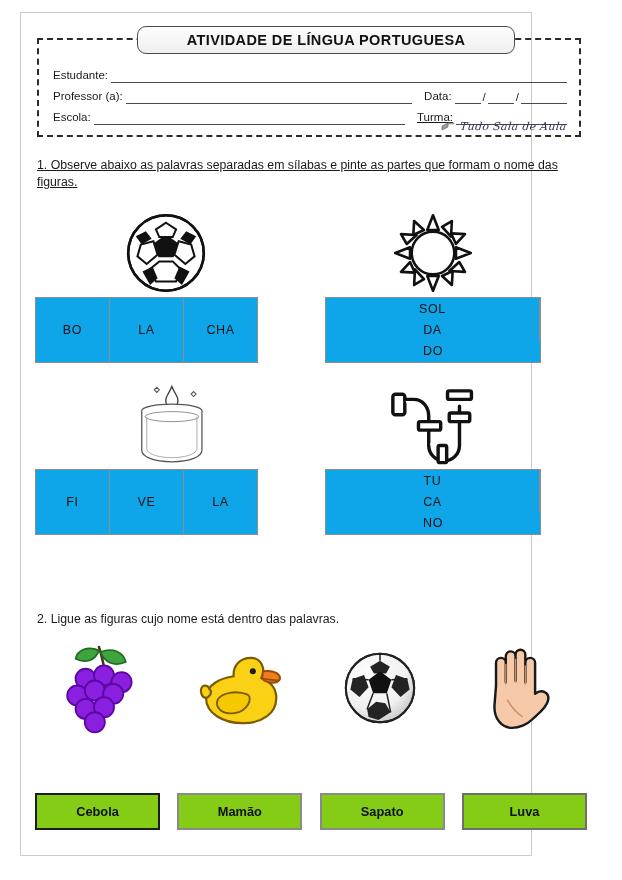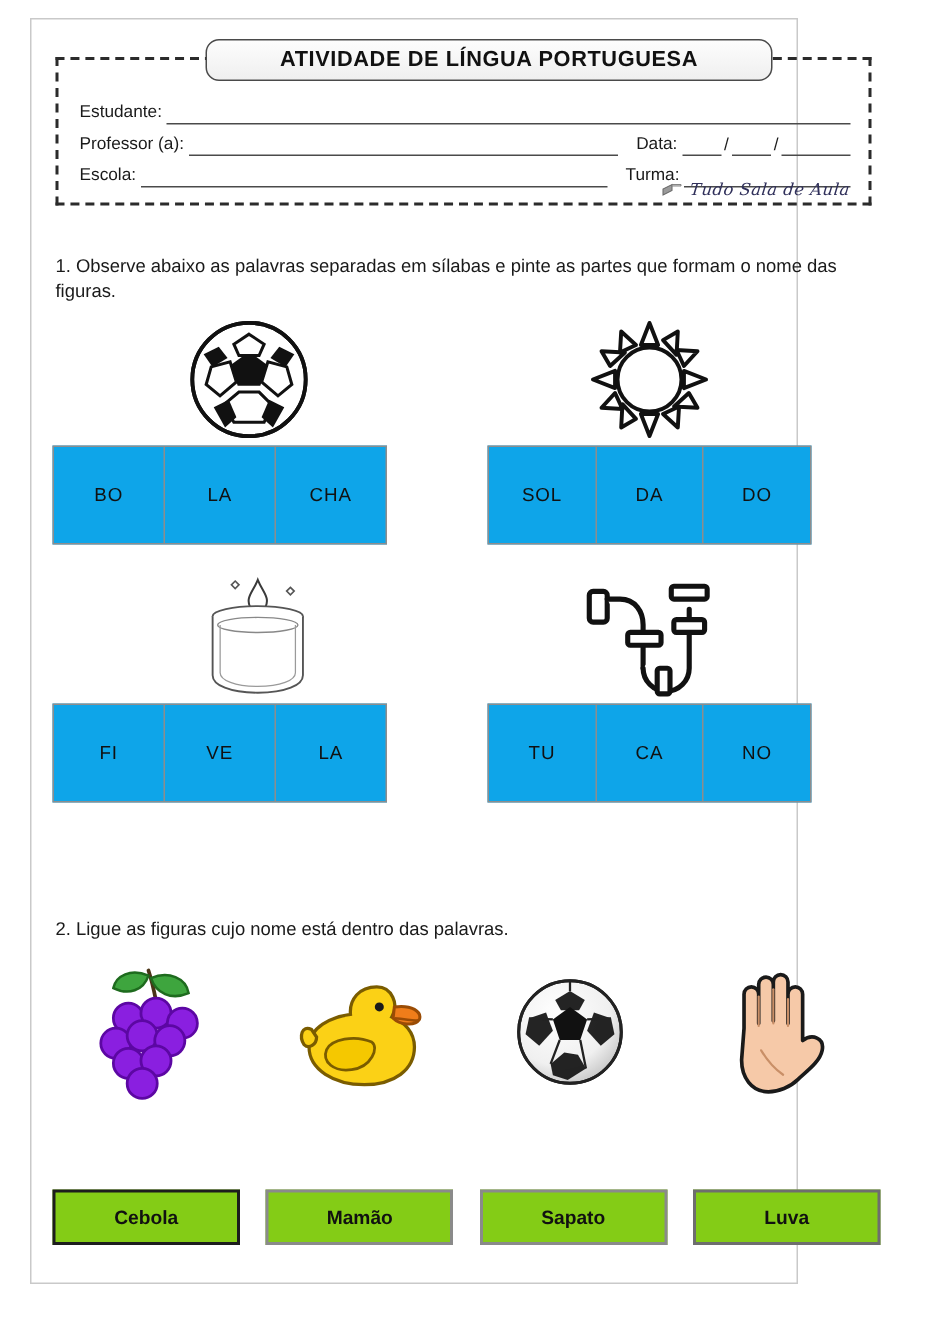--- a/index.html
+++ b/index.html
@@ -104,20 +104,21 @@
     padding: 0 2px;
     font-size: 11.5px;
     line-height: 14px;
   }
   .turma-group {
     display: flex;
     align-items: flex-end;
     white-space: nowrap;
     padding-left: 12px;
     flex: 0 0 150px;
+    text-decoration: underline;
   }
 
   
   .brand {
     position: absolute;
     right: 12px;
     bottom: 2px;
     display: flex;
     align-items: center;
     gap: 3px;
@@ -131,21 +132,21 @@
     transform: skewX(-6deg);
   }
 
   
   .question {
     position: absolute;
     font-size: 12.3px;
     line-height: 17px;
     color: #1a1a1a;
   }
-  #q1 { left: 16px; top: 144px; width: 548px; }
+  #q1 { left: 16px; top: 132px; width: 548px; text-decoration: underline; }
   #q2 { left: 16px; top: 586px; width: 548px; }
 
   
   .ex1 {
     position: absolute;
     left: 14px;
     top: 196px;
     width: 552px;
   }
   .ex1-row {
@@ -160,21 +161,21 @@
     justify-content: center;
   }
   .syll-table {
     display: flex;
     border: 1px solid #8d8d8d;
     background: #0ea5e9;
     height: 66px;
     box-sizing: border-box;
   }
   .syll-table.w-left  { width: 223px; }
-  .syll-table.w-right { width: 216px; }
+  .syll-table.w-right { width: 216px; flex-direction: column; }
   .syll {
     flex: 1 1 0;
     display: flex;
     align-items: center;
     justify-content: center;
     font-size: 12.5px;
     letter-spacing: 0.6px;
     border-right: 1px solid #8d8d8d;
     color: #111;
   }

